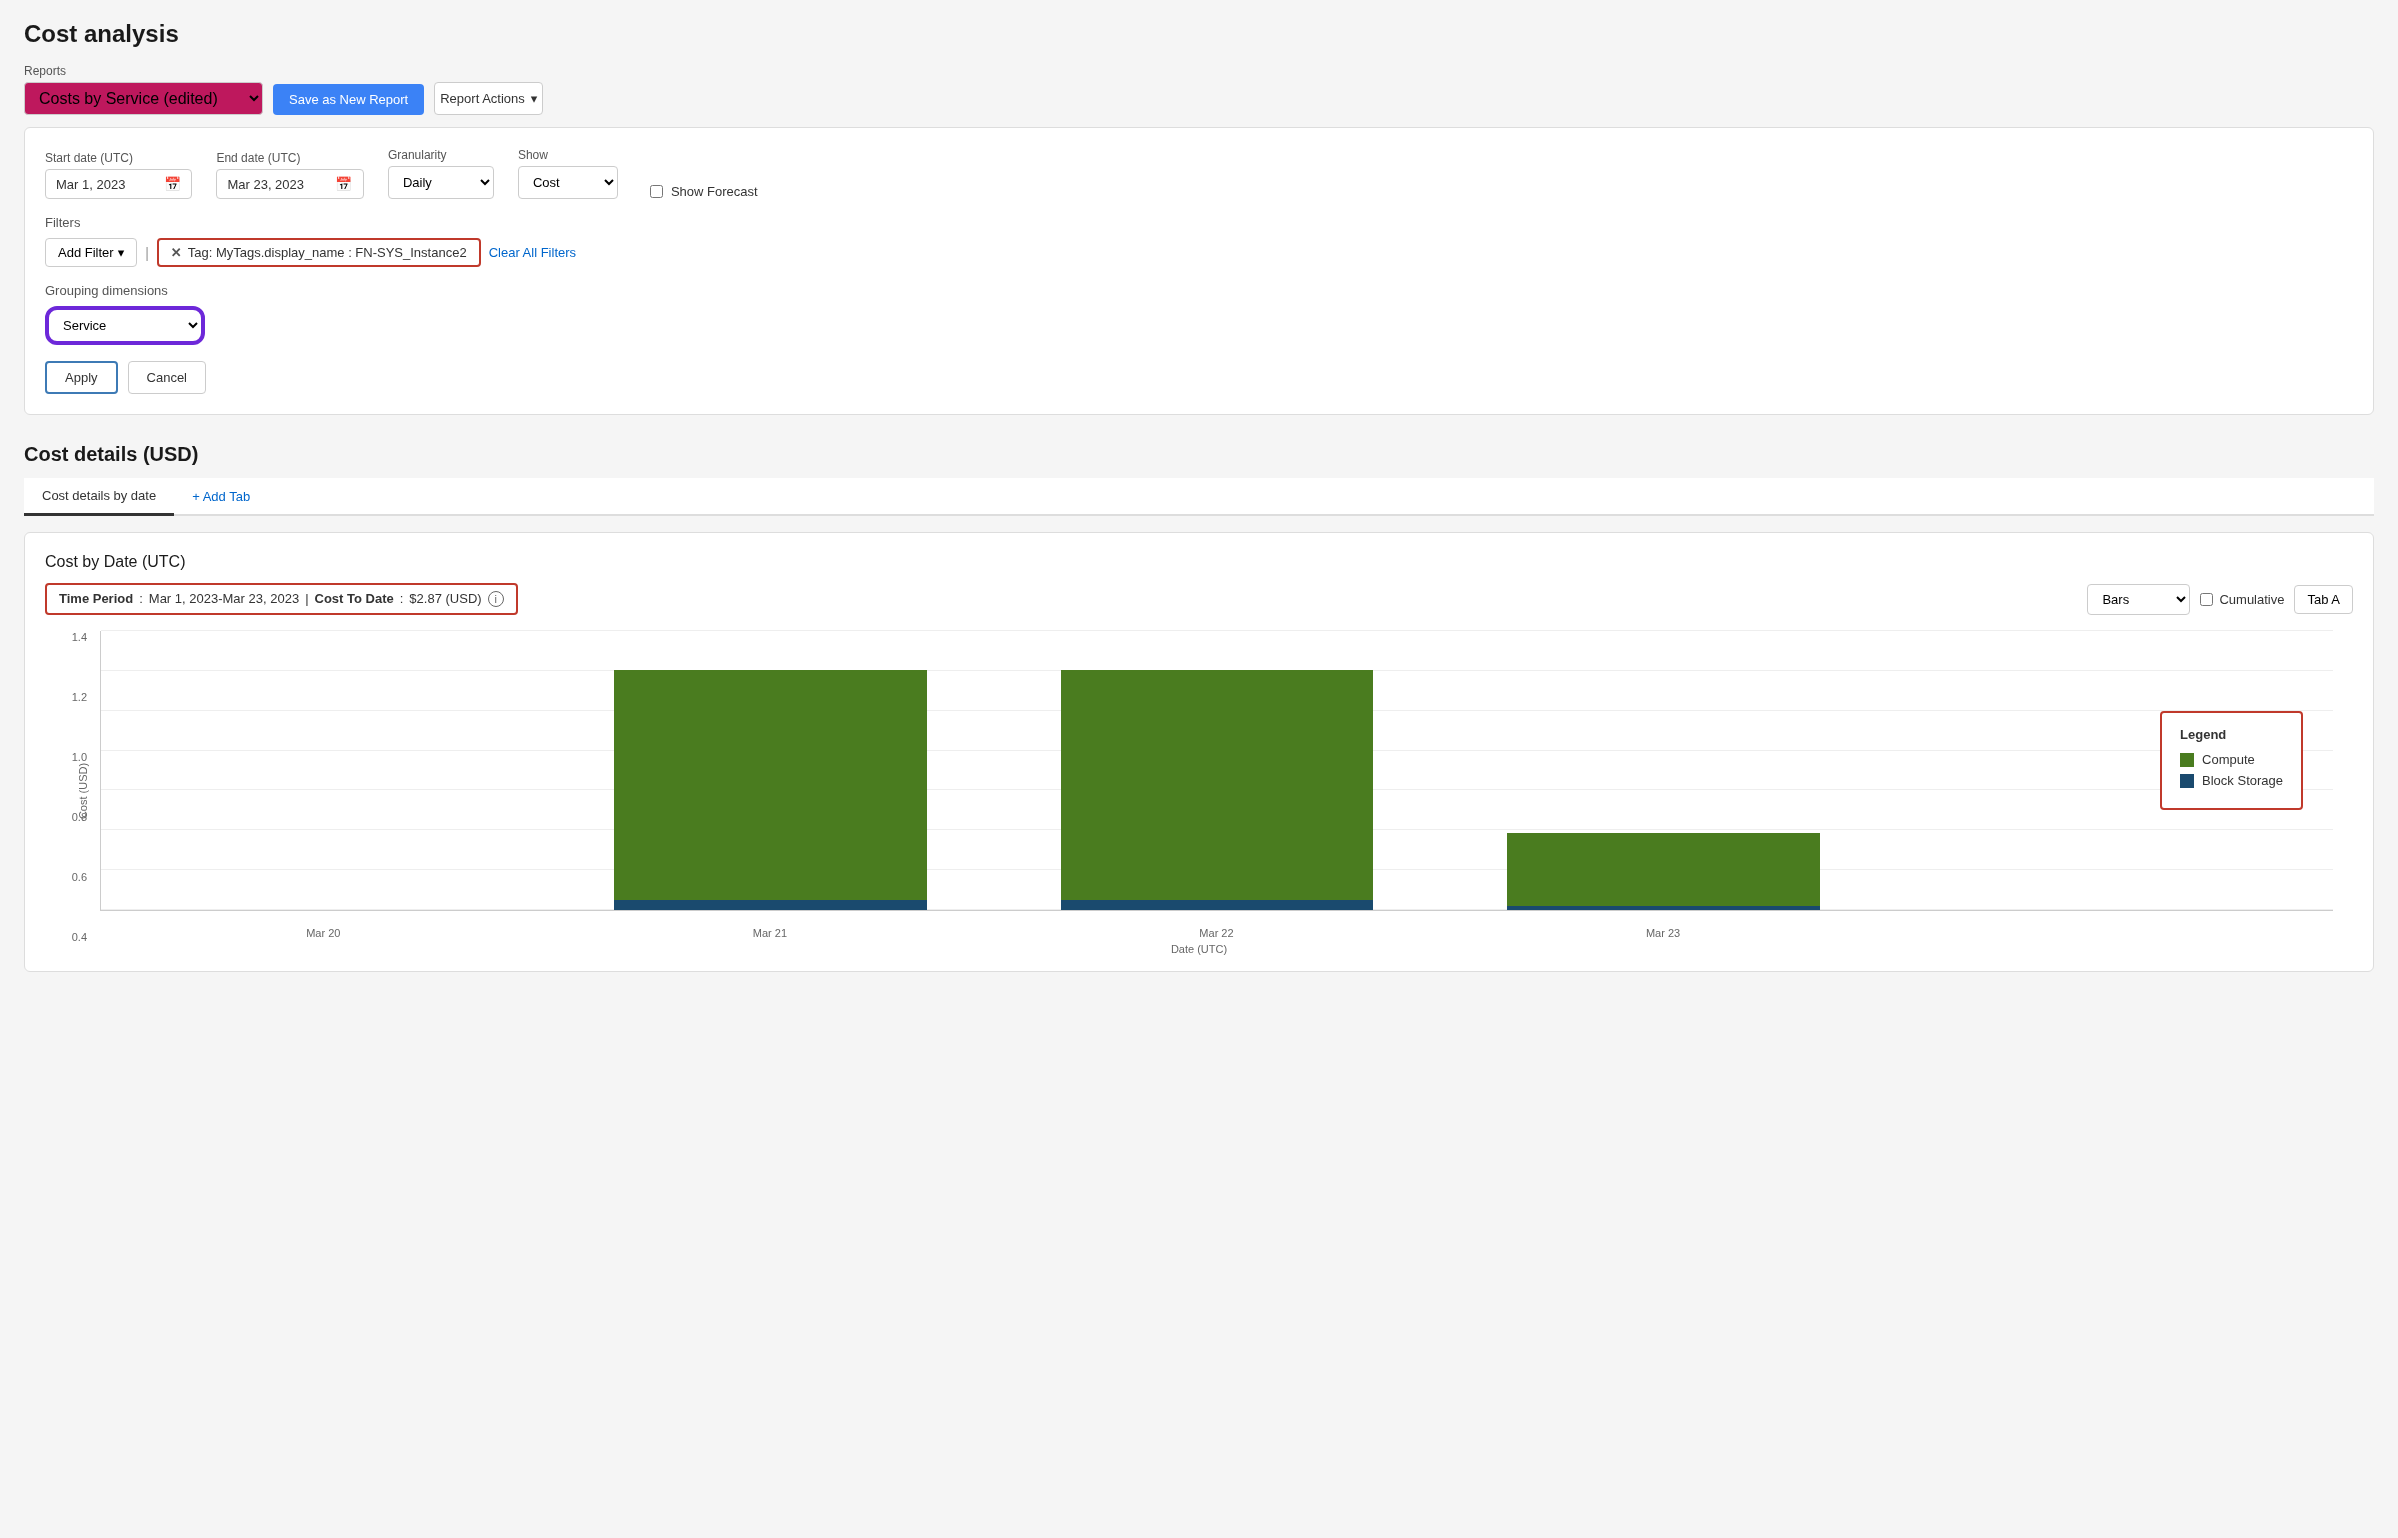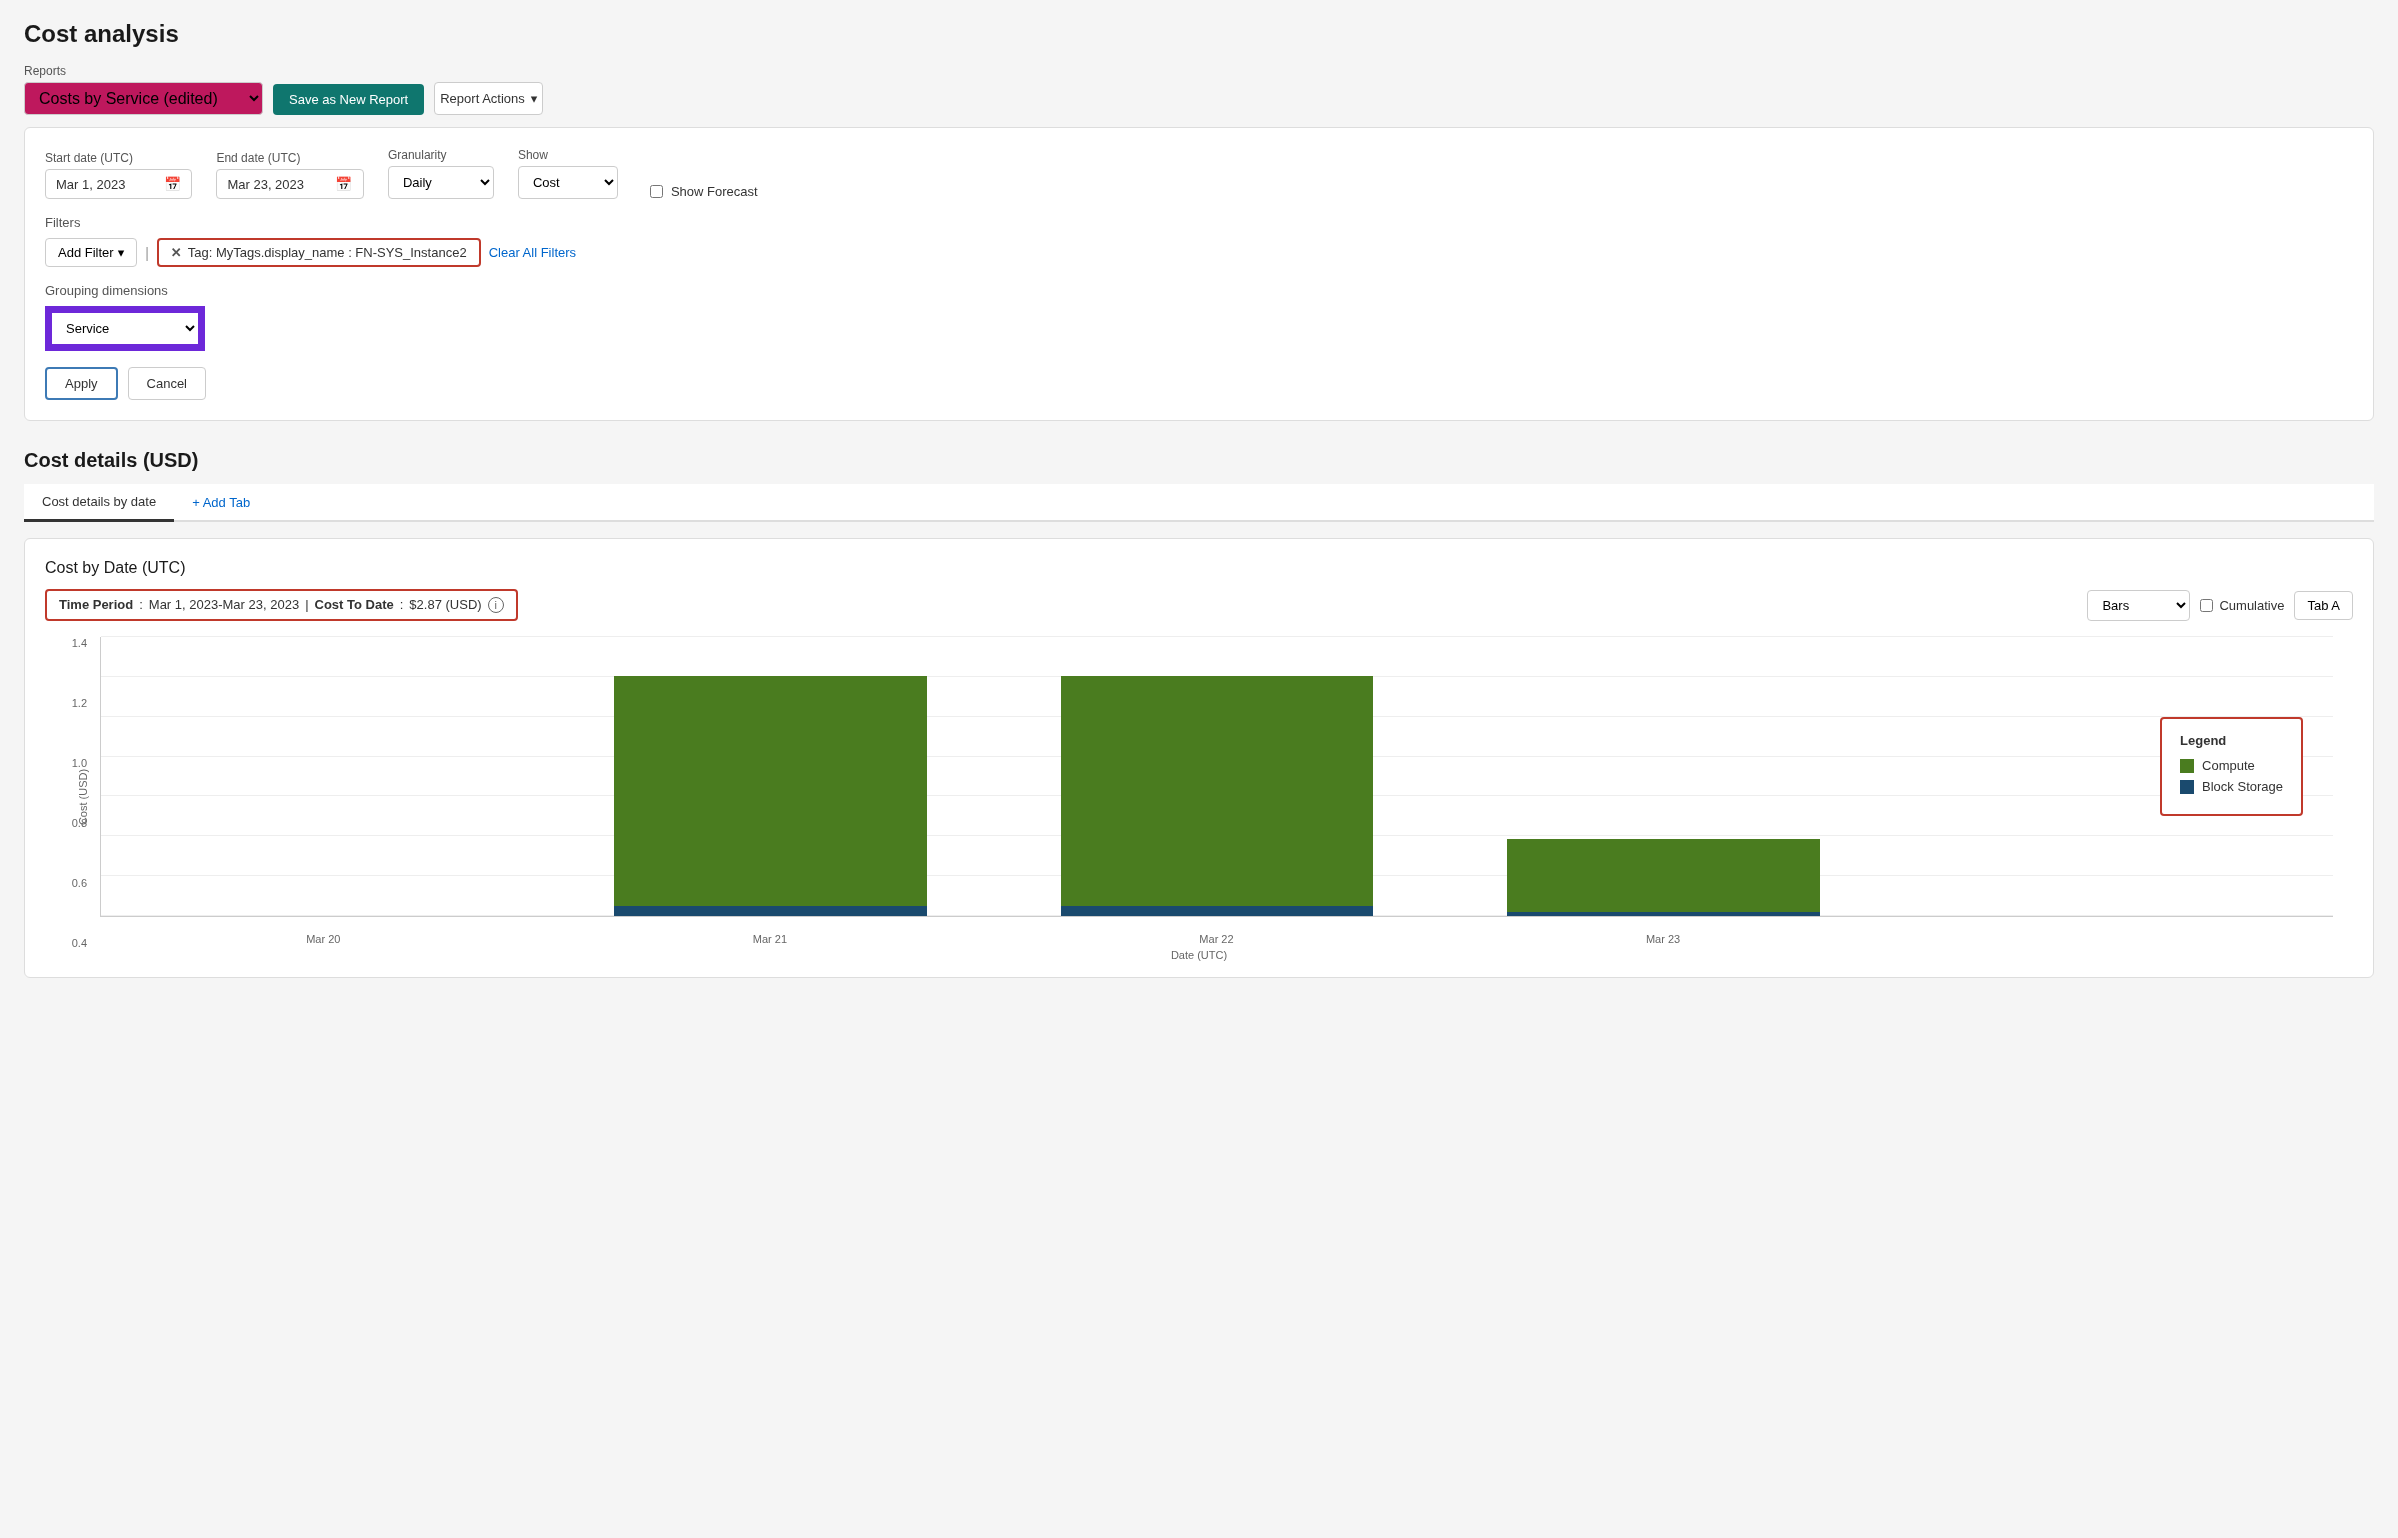--- a/index.html
+++ b/index.html
@@ -21,21 +21,21 @@
       border-radius: 4px;
       background: #be185d;
       font-size: 16px;
       min-width: 220px;
       appearance: auto;
       cursor: pointer;
     }
 
     .btn-save-report {
       padding: 8px 16px;
-      background: #0f766e;
+      background: #3b82f6;
       color: white;
       border: none;
       border-radius: 4px;
       font-size: 13px;
       cursor: pointer;
       font-weight: 500;
     }
 
     .btn-report-actions {
       padding: 8px 5px;
@@ -140,22 +140,22 @@
       cursor: pointer;
       text-decoration: none;
       padding: 0;
     }
 
     .grouping-section { margin-bottom: 16px; }
     .grouping-title { font-size: 13px; font-weight: 500; color: #555; margin-bottom: 8px; }
 
     select.grouping-select {
       padding: 7px 28px 7px 10px;
-      border: 7px solid #6d28d9;
-      border-radius: 0;
+      border: 4px solid #6d28d9;
+      border-radius: 12px;
       background: white;
       font-size: 13px;
       appearance: auto;
       cursor: pointer;
       min-width: 160px;
     }
 
     .action-buttons { display: flex; gap: 10px; }
 
     .btn-apply {

